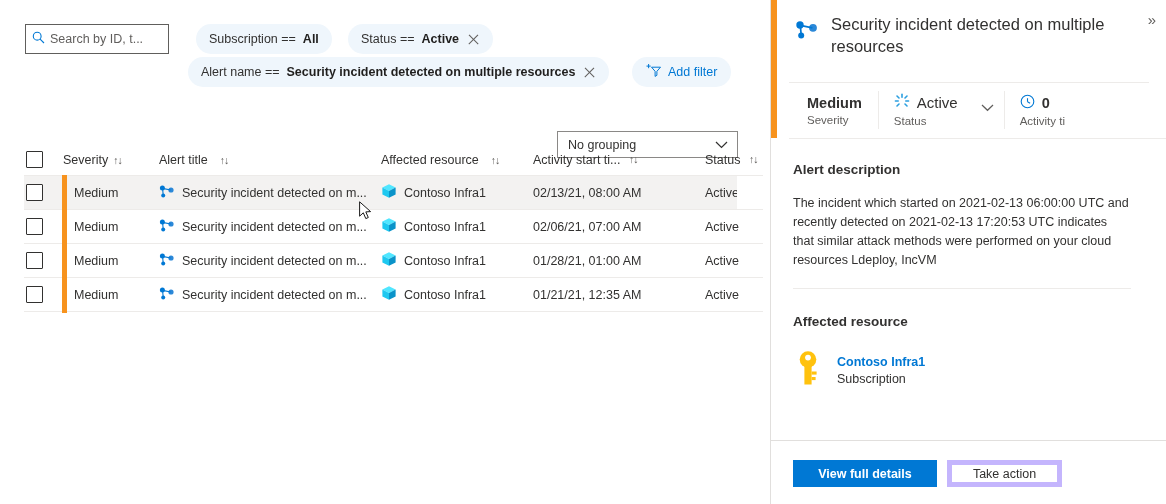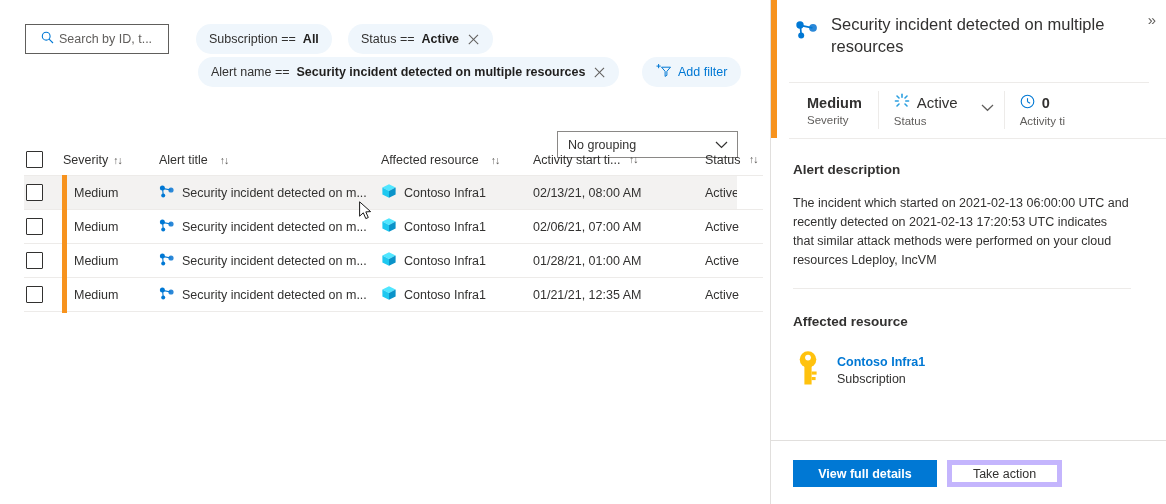--- a/index.html
+++ b/index.html
@@ -18,28 +18,28 @@
   #list-pane {
     position: absolute; left: 0; top: 0;
     width: 770px; height: 504px;
     background: #ffffff;
     overflow: hidden;
   }
 
   
   #filter-bar { position: absolute; left: 0; top: 0; width: 770px; }
   .filter-row-1 { position: absolute; left: 0; top: 24px; height: 30px; }
-  .filter-row-2 { position: absolute; left: 12px; top: 57px; height: 46px; }
+  .filter-row-2 { position: absolute; left: 2px; top: 57px; height: 46px; }
 
   .search-box {
     position: absolute; left: 25px; top: 0;
     width: 144px; height: 30px;
     border: 1px solid #605e5c; background: #fff;
     display: flex; align-items: center; gap: 5px;
-    padding: 0 15px;
+    padding: 0 6px;
   }
   .search-box .mag { flex: 0 0 auto; display: block; }
   .search-box .ph {
     font-size: 12.5px; color: #605e5c; white-space: nowrap;
     overflow: hidden;
   }
 
   .pill {
     position: absolute; top: 0; height: 30px;
     background: #eff6fc; border-radius: 15px;

